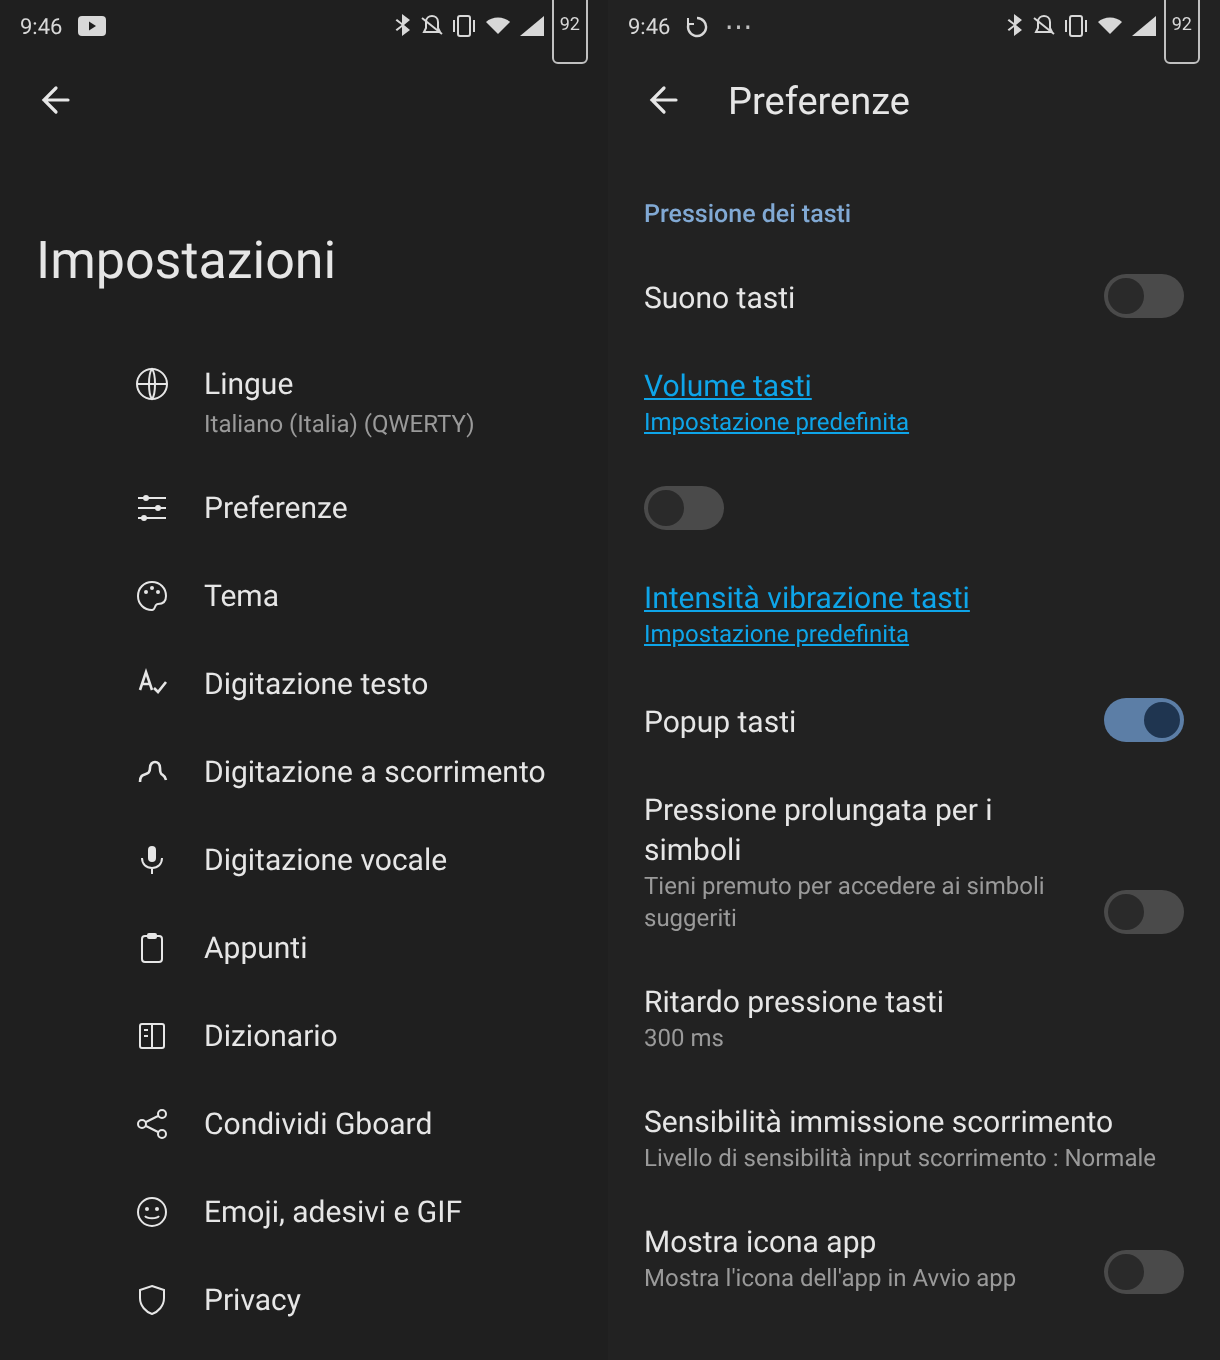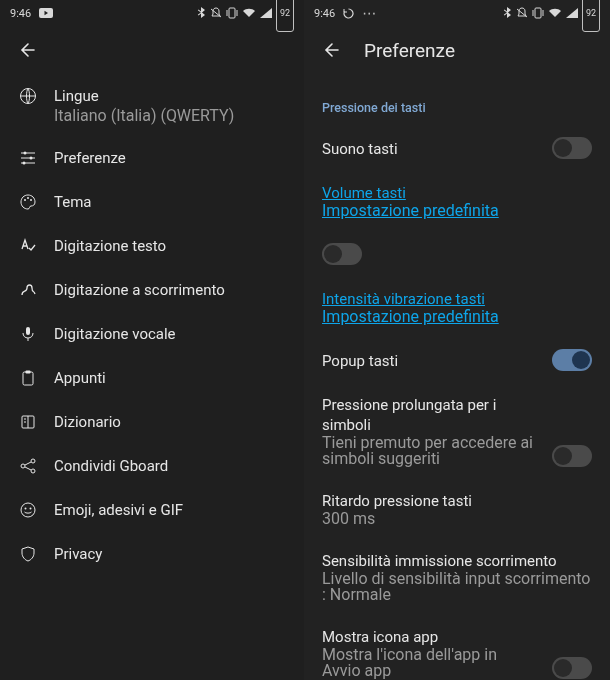--- a/index.html
+++ b/index.html
@@ -11,26 +11,26 @@
   .status-bar { display: flex; justify-content: space-between; align-items: center; height: 26px; padding: 0 10px; font-size: 11px; color: #d8d8d8; }
   .status-left { display: flex; align-items: center; gap: 8px; }
   .status-right { display: flex; align-items: center; gap: 4px; }
   .status-icon { display: inline-flex; }
   .battery-box { border: 1px solid #c0c0c0; border-radius: 3px; padding: 12px 3px; font-size: 9px; line-height: 12px; }
   .header { display: flex; align-items: center; height: 48px; padding: 0 14px; gap: 22px; }
   .back-btn { width: 24px; height: 24px; display: flex; align-items: center; justify-content: center; cursor: pointer; }
   .header-title { font-size: 19px; font-weight: 400; color: #e6e6e6; }
   .big-title { font-size: 26px; font-weight: 400; color: #e6e6e6; padding: 42px 0 24px 18px; }
   .list { padding: 0; margin: 0; list-style: none; }
-  .list-item { display: flex; align-items: center; padding: 12px 18px; gap: 16px; cursor: pointer; }
+  .list-item { display: flex; align-items: center; padding: 12px 18px; gap: 16px; cursor: pointer; margin-left: 48px; }
   .list-item.tall { align-items: flex-start; }
   .item-icon { width: 20px; height: 20px; display: flex; align-items: center; justify-content: center; flex-shrink: 0; }
   .item-text { display: flex; flex-direction: column; gap: 2px; }
   .item-label { font-size: 15px; color: #e6e6e6; line-height: 20px; }
-  .item-sub { font-size: 16px; color: #9a9a9a; line-height: 16px; }
+  .item-sub { font-size: 12px; color: #9a9a9a; line-height: 16px; }
   .section-title { font-size: 12.5px; color: #81a9d4; padding: 26px 18px 10px 18px; font-weight: 500; }
   .pref-row { display: flex; align-items: flex-end; justify-content: space-between; padding: 12px 18px; gap: 18px; }
   .pref-row.disabled .item-label, .pref-row.disabled .item-sub { color: #0ea5e9; text-decoration: underline; }
   .pref-text { flex: 1; }
   .switch { position: relative; width: 40px; height: 22px; border-radius: 11px; flex-shrink: 0; cursor: pointer; }
   .switch.off { background: #4a4a4a; }
   .switch.on { background: #5c7ea6; }
   .switch .knob { position: absolute; top: 2px; width: 18px; height: 18px; border-radius: 50%; background: #2a2a2a; }
   .switch.off .knob { left: 2px; }
   .switch.on .knob { right: 2px; background: #1f3550; }
@@ -86,20 +86,21 @@
     </div>
 
     <div class="header">
       <div class="back-btn">
         <svg width="20" height="20" viewBox="0 0 20 20">
             <path d="M12 4L6 10L12 16M6 10H18" stroke="#e6e6e6" stroke-width="1.6" fill="none" stroke-linecap="round"></path>
           </svg>
       </div>
     </div>
 
+    <div class="big-title">Impostazioni</div>
 
     <ul class="list">
       <li class="list-item tall">
         <span class="item-icon">
             <svg width="18" height="18" viewBox="0 0 18 18">
               <circle cx="9" cy="9" r="7.5" stroke="#e6e6e6" fill="none"></circle>
               <path d="M1.5 9H16.5M9 1.5C11 4 11 14 9 16.5C7 14 7 4 9 1.5Z" stroke="#e6e6e6" fill="none"></path>
             </svg>
           </span>
         <span class="item-text">

